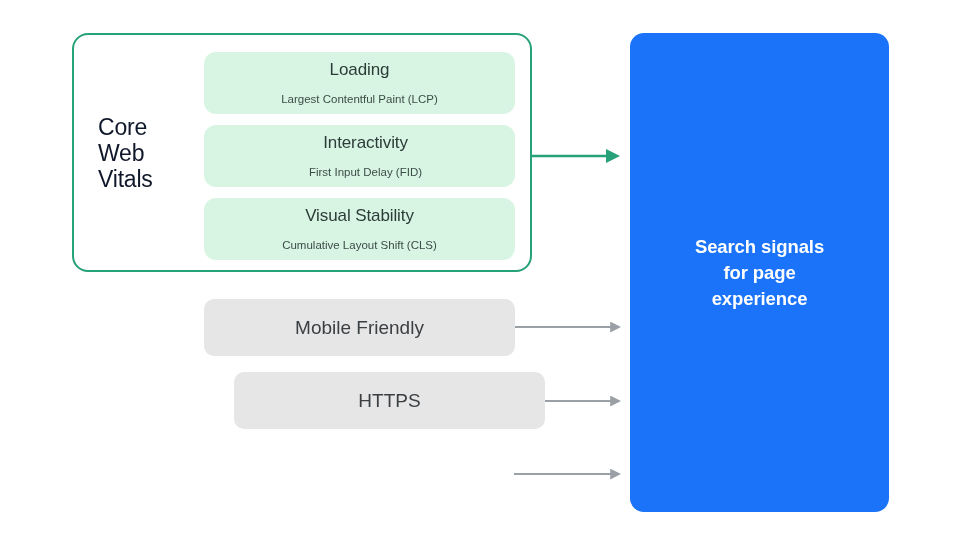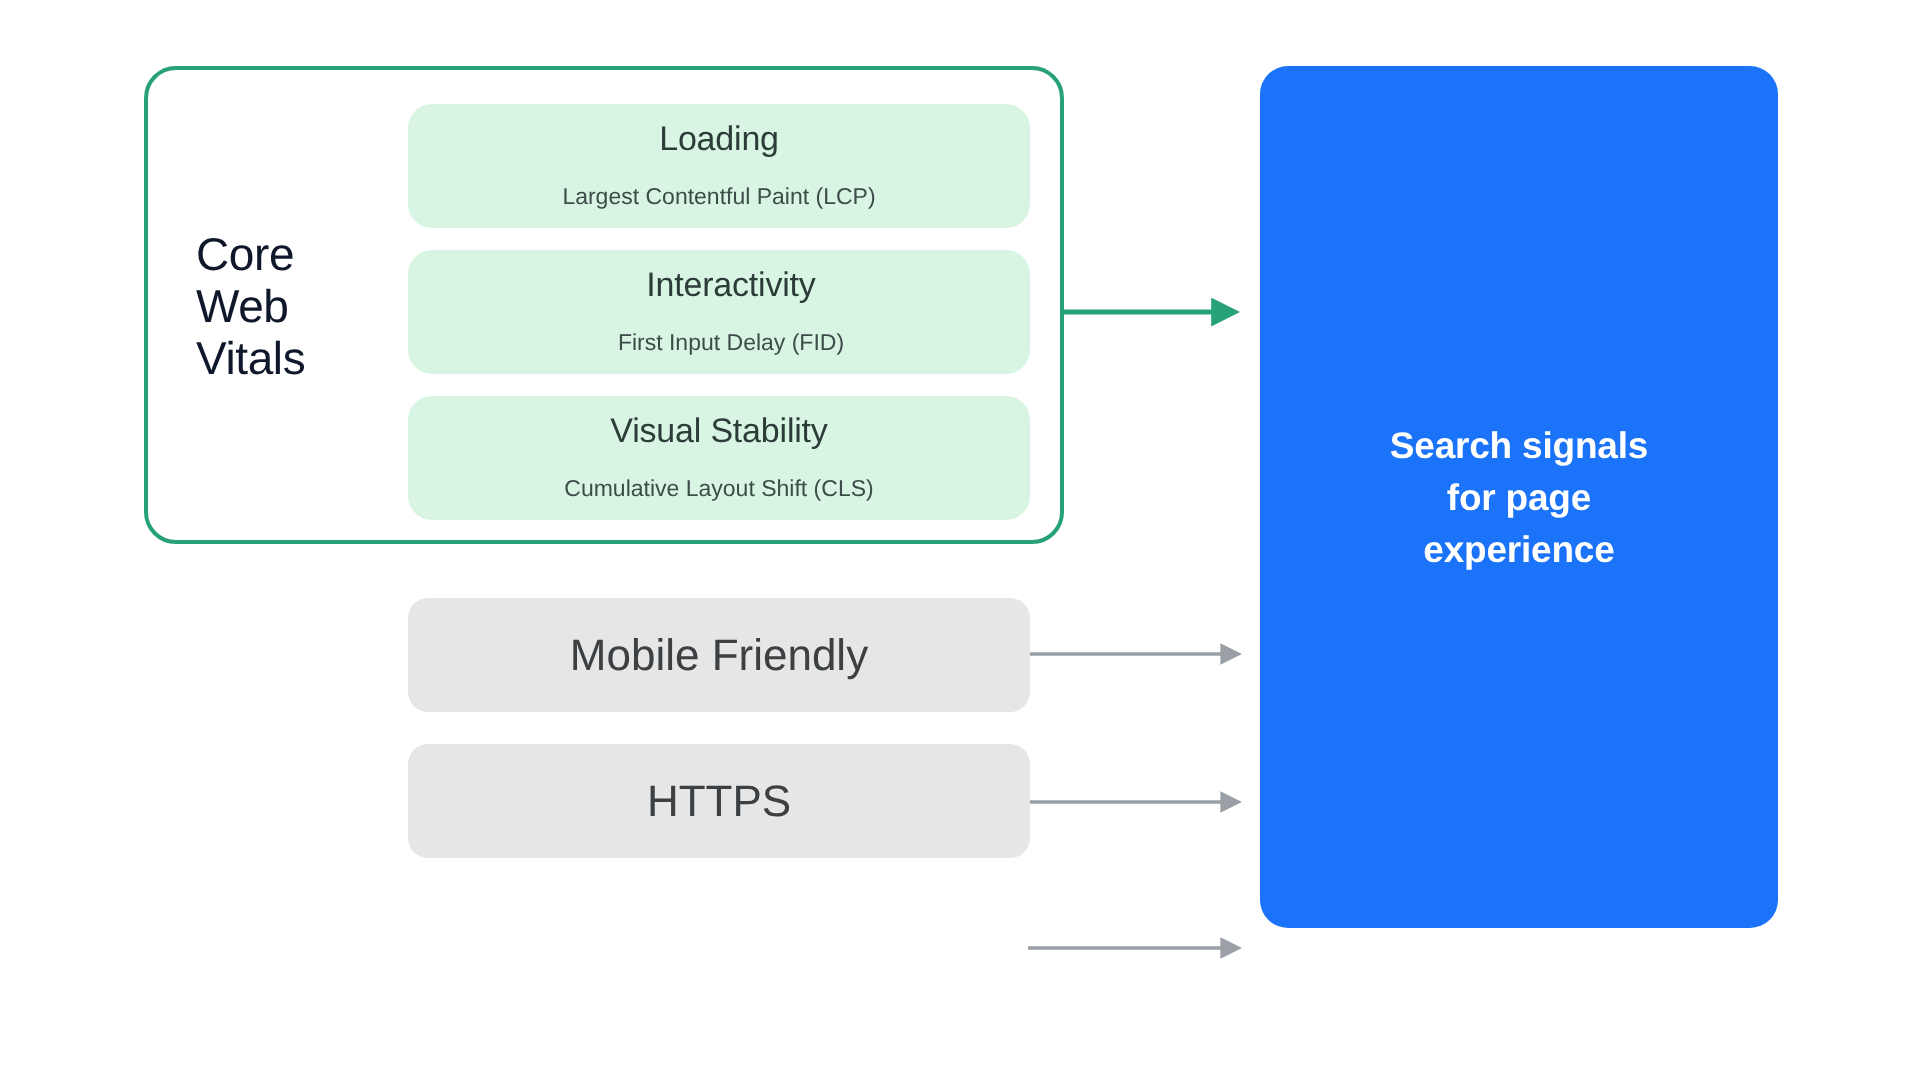--- a/index.html
+++ b/index.html
@@ -77,37 +77,37 @@
     margin-top: 12px;
   }
 
   
   .pill-gray {
     background: #e6e6e7;
     height: 57px;
     border-radius: 10px;
   }
   .pill-gray.g1 { top: 299px; }
-  .pill-gray.g2 { top: 372px; }
+  .pill-gray.g2 { top: 372px; margin-left: 30px; }
   .pill-gray.g3 { top: 446px; }
 
   .pill-gray .pill-title {
     color: #3c4043;
-    font-size: 22px;
+    font-size: 19px;
     font-weight: normal;
     letter-spacing: 0px;
   }
 
   
   .blue-box {
     position: absolute;
     left: 630px;
     top: 33px;
     width: 259px;
-    height: 431px;
+    height: 479px;
     background: #1a73f8;
     border-radius: 14px;
     display: flex;
     align-items: center;
     justify-content: center;
   }
   .blue-text {
     color: #ffffff;
     font-size: 18.5px;
     font-weight: bold;

